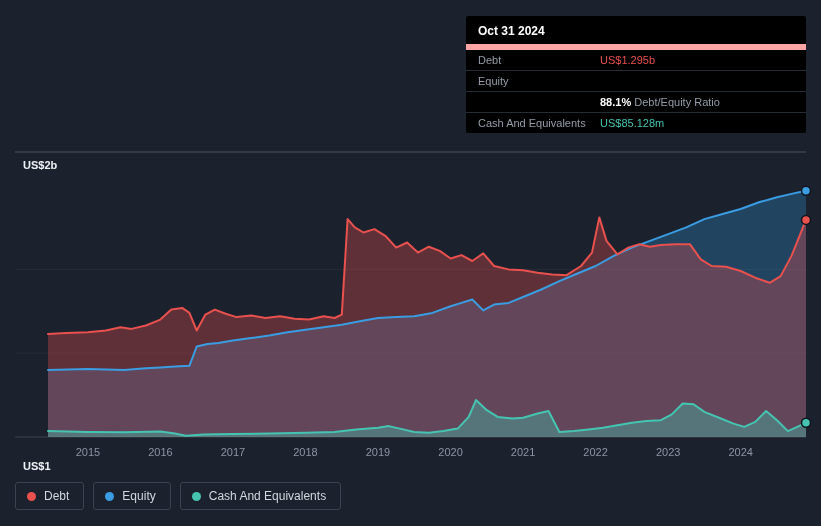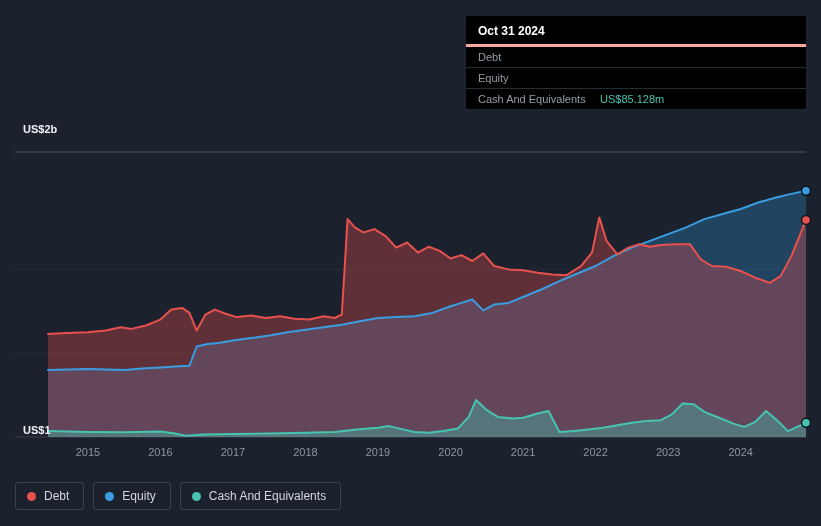--- a/index.html
+++ b/index.html
@@ -6,32 +6,32 @@
   body{
     width:821px;height:526px;overflow:hidden;position:relative;
     background:var(--c-background,#1b222d);
     font-family:"Liberation Sans",sans-serif;
     -webkit-font-smoothing:antialiased;
   }
   .chart-wrap{position:absolute;inset:0;}
   #chart-svg{position:absolute;left:0;top:0;}
 
   
-  .y-label{position:absolute;left:23px;font-size:11px;font-weight:700;color:#eef1f5;}
+  .y-label{position:absolute;left:23px;font-size:11px;font-weight:700;color:#eef1f5;margin-top:36px;}
   .y-label.top{top:123px;}
   .y-label.bottom{top:424px;}
 
   
   .tooltip{
     position:absolute;top:16px;right:15px;width:340px;
     background:var(--c-tooltip_bg,#000);border-radius:2px;
     color:#fff;z-index:5;
   }
   .tt-header{padding:8px 12px 6px 12px;font-size:12px;font-weight:700;color:#ffffff;
-    border-bottom:3px solid #fca5a5;}
+    border-bottom:6px solid #fca5a5;}
   .tt-row{display:flex;align-items:center;padding:4px 12px;font-size:11px;border-bottom:1px solid #262c34;}
   .tt-row:last-child{border-bottom:none;}
   .tt-label{flex:0 0 122px;color:#959da9;}
   .tt-val{flex:1;}
   .tt-val.debt{color:var(--c-debt);}
   .tt-val.equity{color:var(--c-equity);}
   .tt-val.cash{color:var(--c-cash);}
   .tt-ratio-num{font-weight:700;color:#ffffff;}
   .tt-ratio-text{color:#959da9;}
 
@@ -76,23 +76,31 @@
       <text x="740.7" y="456" fill="#8d95a2" font-size="11" text-anchor="middle" font-family="&quot;Liberation Sans&quot;, sans-serif">2024</text>
     </svg>
 
   <div class="y-label top">US$2b</div>
   <div class="y-label bottom">US$1</div>
 
   <div class="tooltip">
     <div class="tt-header">Oct 31 2024</div>
     <div class="tt-row">
       <span class="tt-label">Debt</span>
+      <span class="tt-val debt">US$1.295b</span>
     </div>
     <div class="tt-row">
       <span class="tt-label">Equity</span>
+    </div>
+    <div class="tt-row">
+      <span class="tt-label"></span>
+      <span class="tt-val">
+        <span class="tt-ratio-num">88.1%</span>
+        <span class="tt-ratio-text">Debt/Equity Ratio</span>
+      </span>
     </div>
     <div class="tt-row">
       <span class="tt-label">Cash And Equivalents</span>
       <span class="tt-val cash">US$85.128m</span>
     </div>
   </div>
 
   <div class="legend">
     <div class="legend-pill">
       <span class="legend-dot" style="background:var(--c-debt)"></span>

